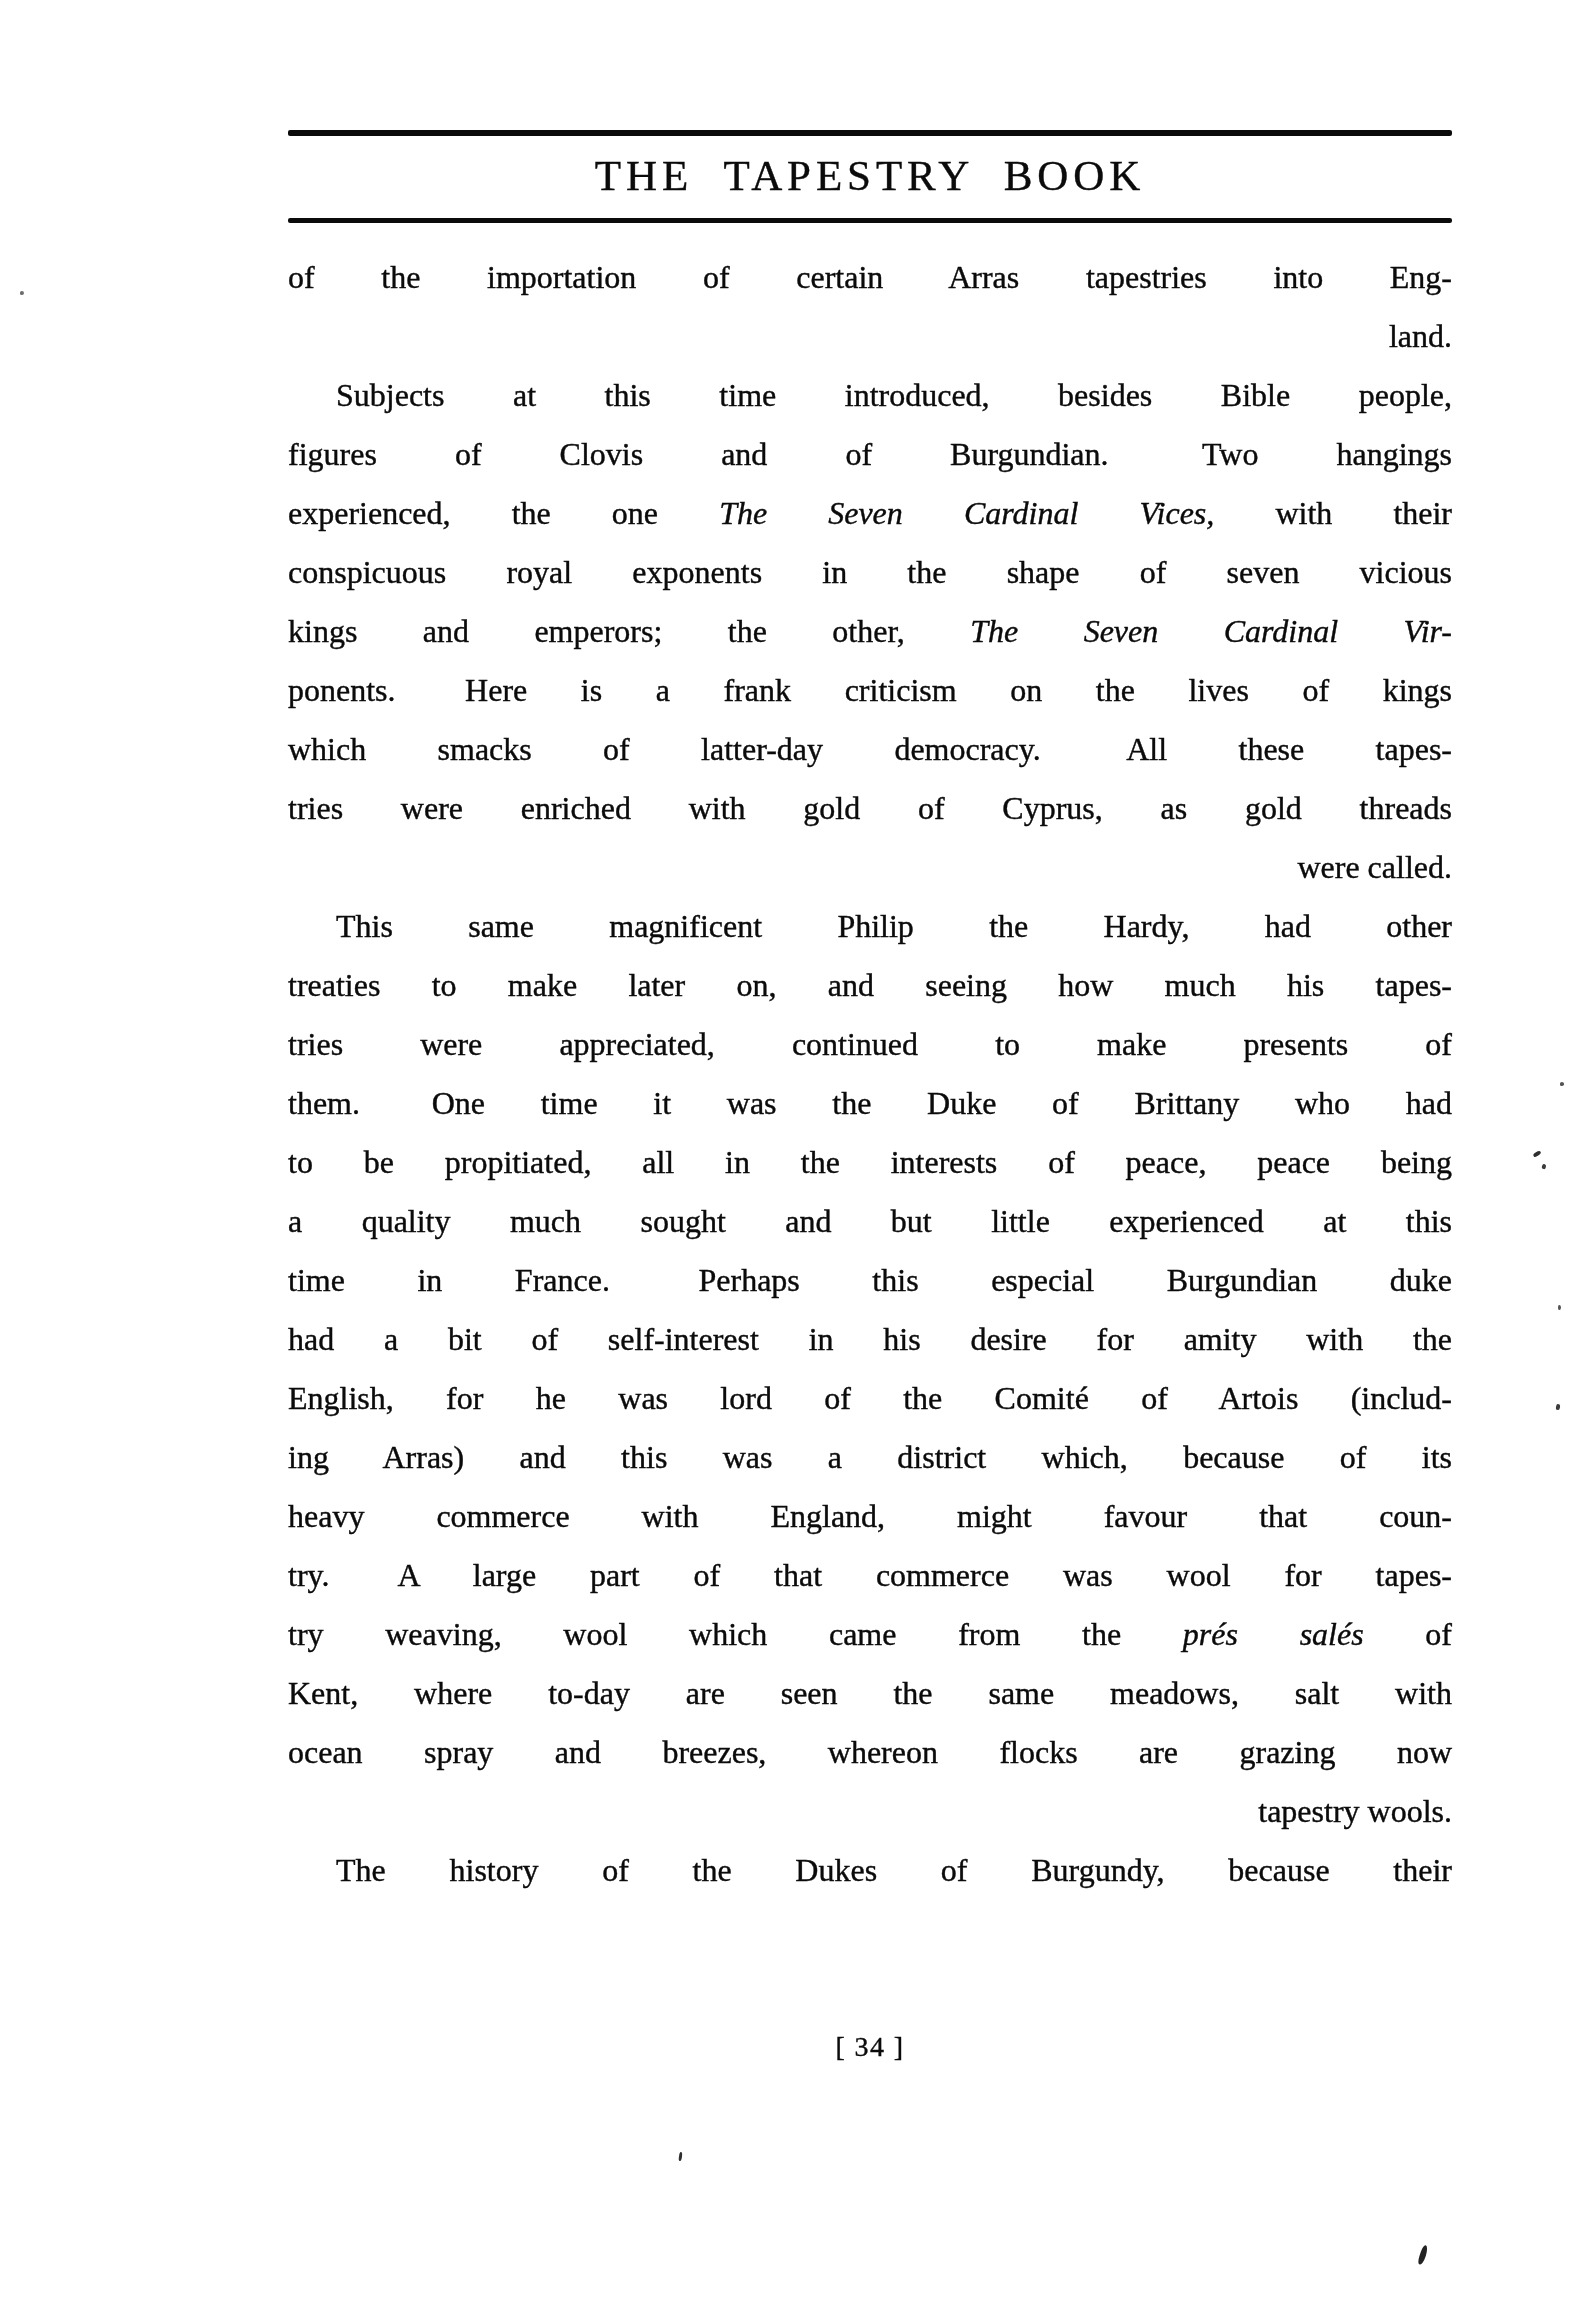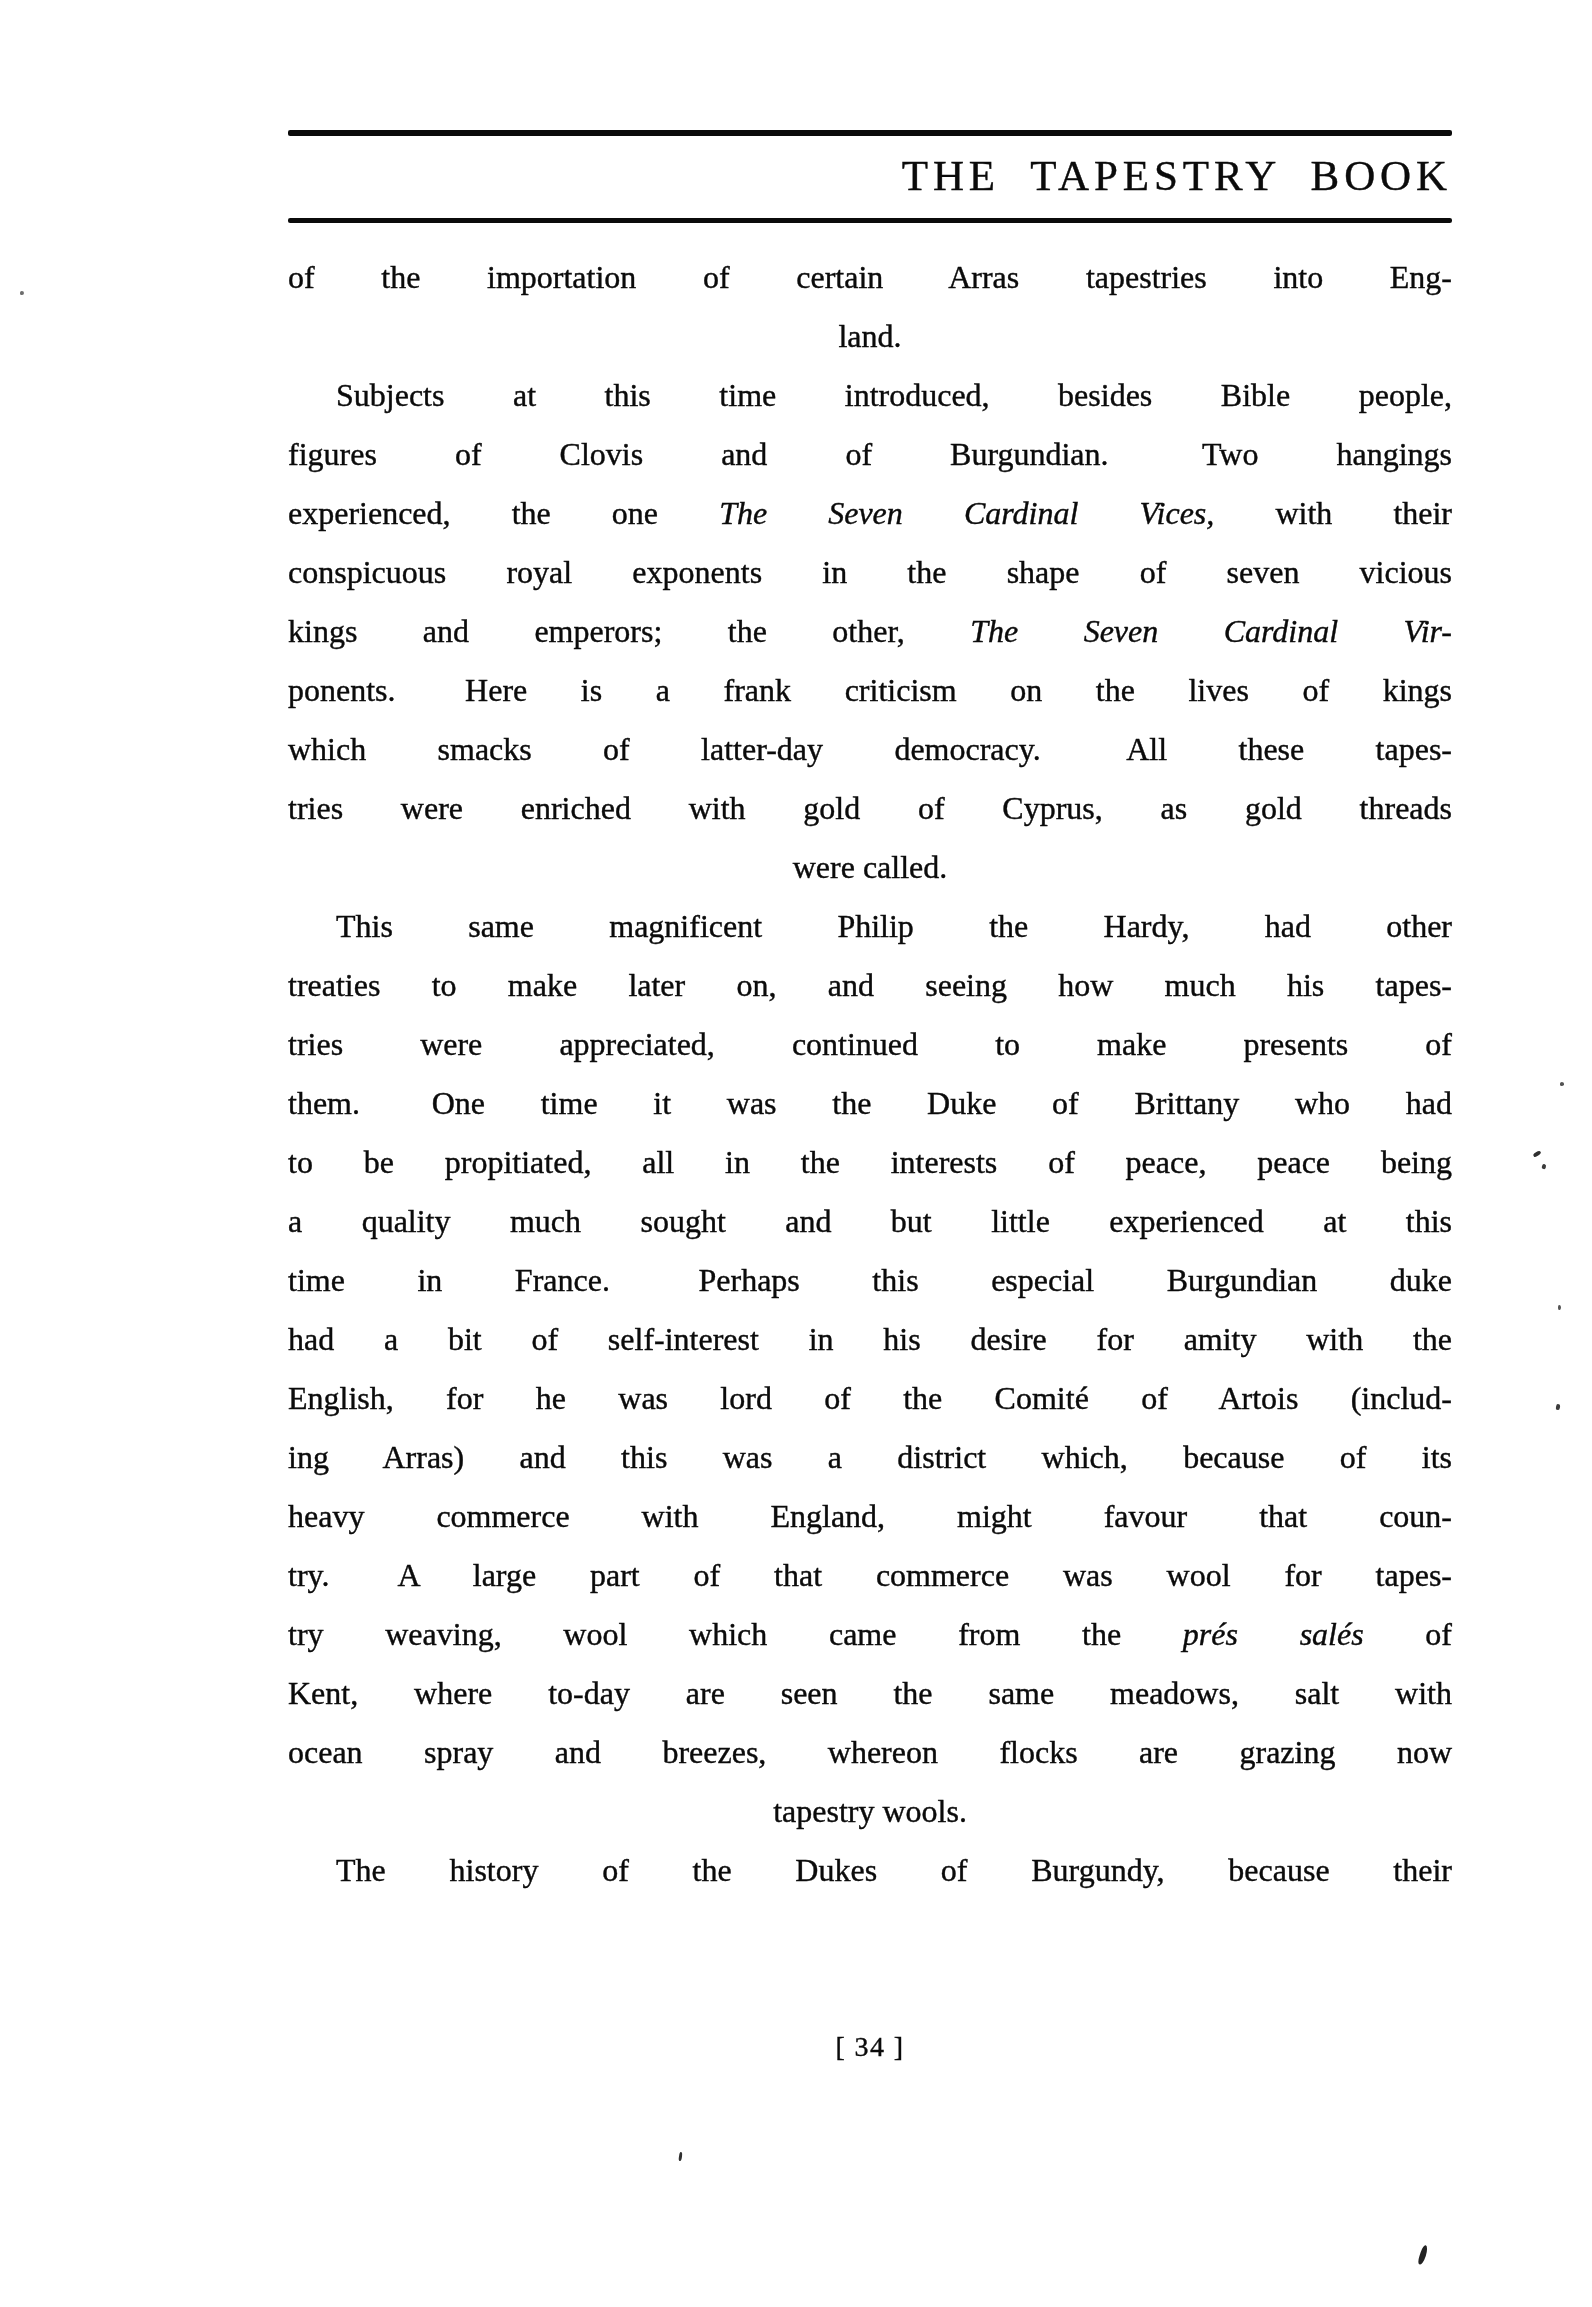--- a/index.html
+++ b/index.html
@@ -23,39 +23,39 @@
     background: var(--ink, #0b0b0b);
     border-radius: 2.1px;
   }
   .rule-top { top: 130px; height: 5.6px; }
   .rule-bottom { top: 218px; height: 4.9px; }
   .running-head {
     position: absolute;
     left: 288px;
     top: 154px;
     width: 1164px;
-    text-align: right;
+    text-align: center;
     font-size: 43px;
     line-height: 43px;
     letter-spacing: 4.9px;
     word-spacing: 15.4px;
     -webkit-text-stroke: 0.4px currentColor;
     white-space: nowrap;
   }
   .body-text {
     position: absolute;
     left: 288px;
     top: 248px;
     width: 1164px;
     font-size: 32px;
     line-height: 59px;
     -webkit-text-stroke: 0.4px currentColor;
   }
   .line {
-    text-align: center;
+    text-align: right;
     white-space: pre-wrap;
   }
   .line.justify {
     text-align: justify;
     text-align-last: justify;
   }
   .line.indent {
     text-indent: 48px;
   }
   .it { font-style: italic; }

